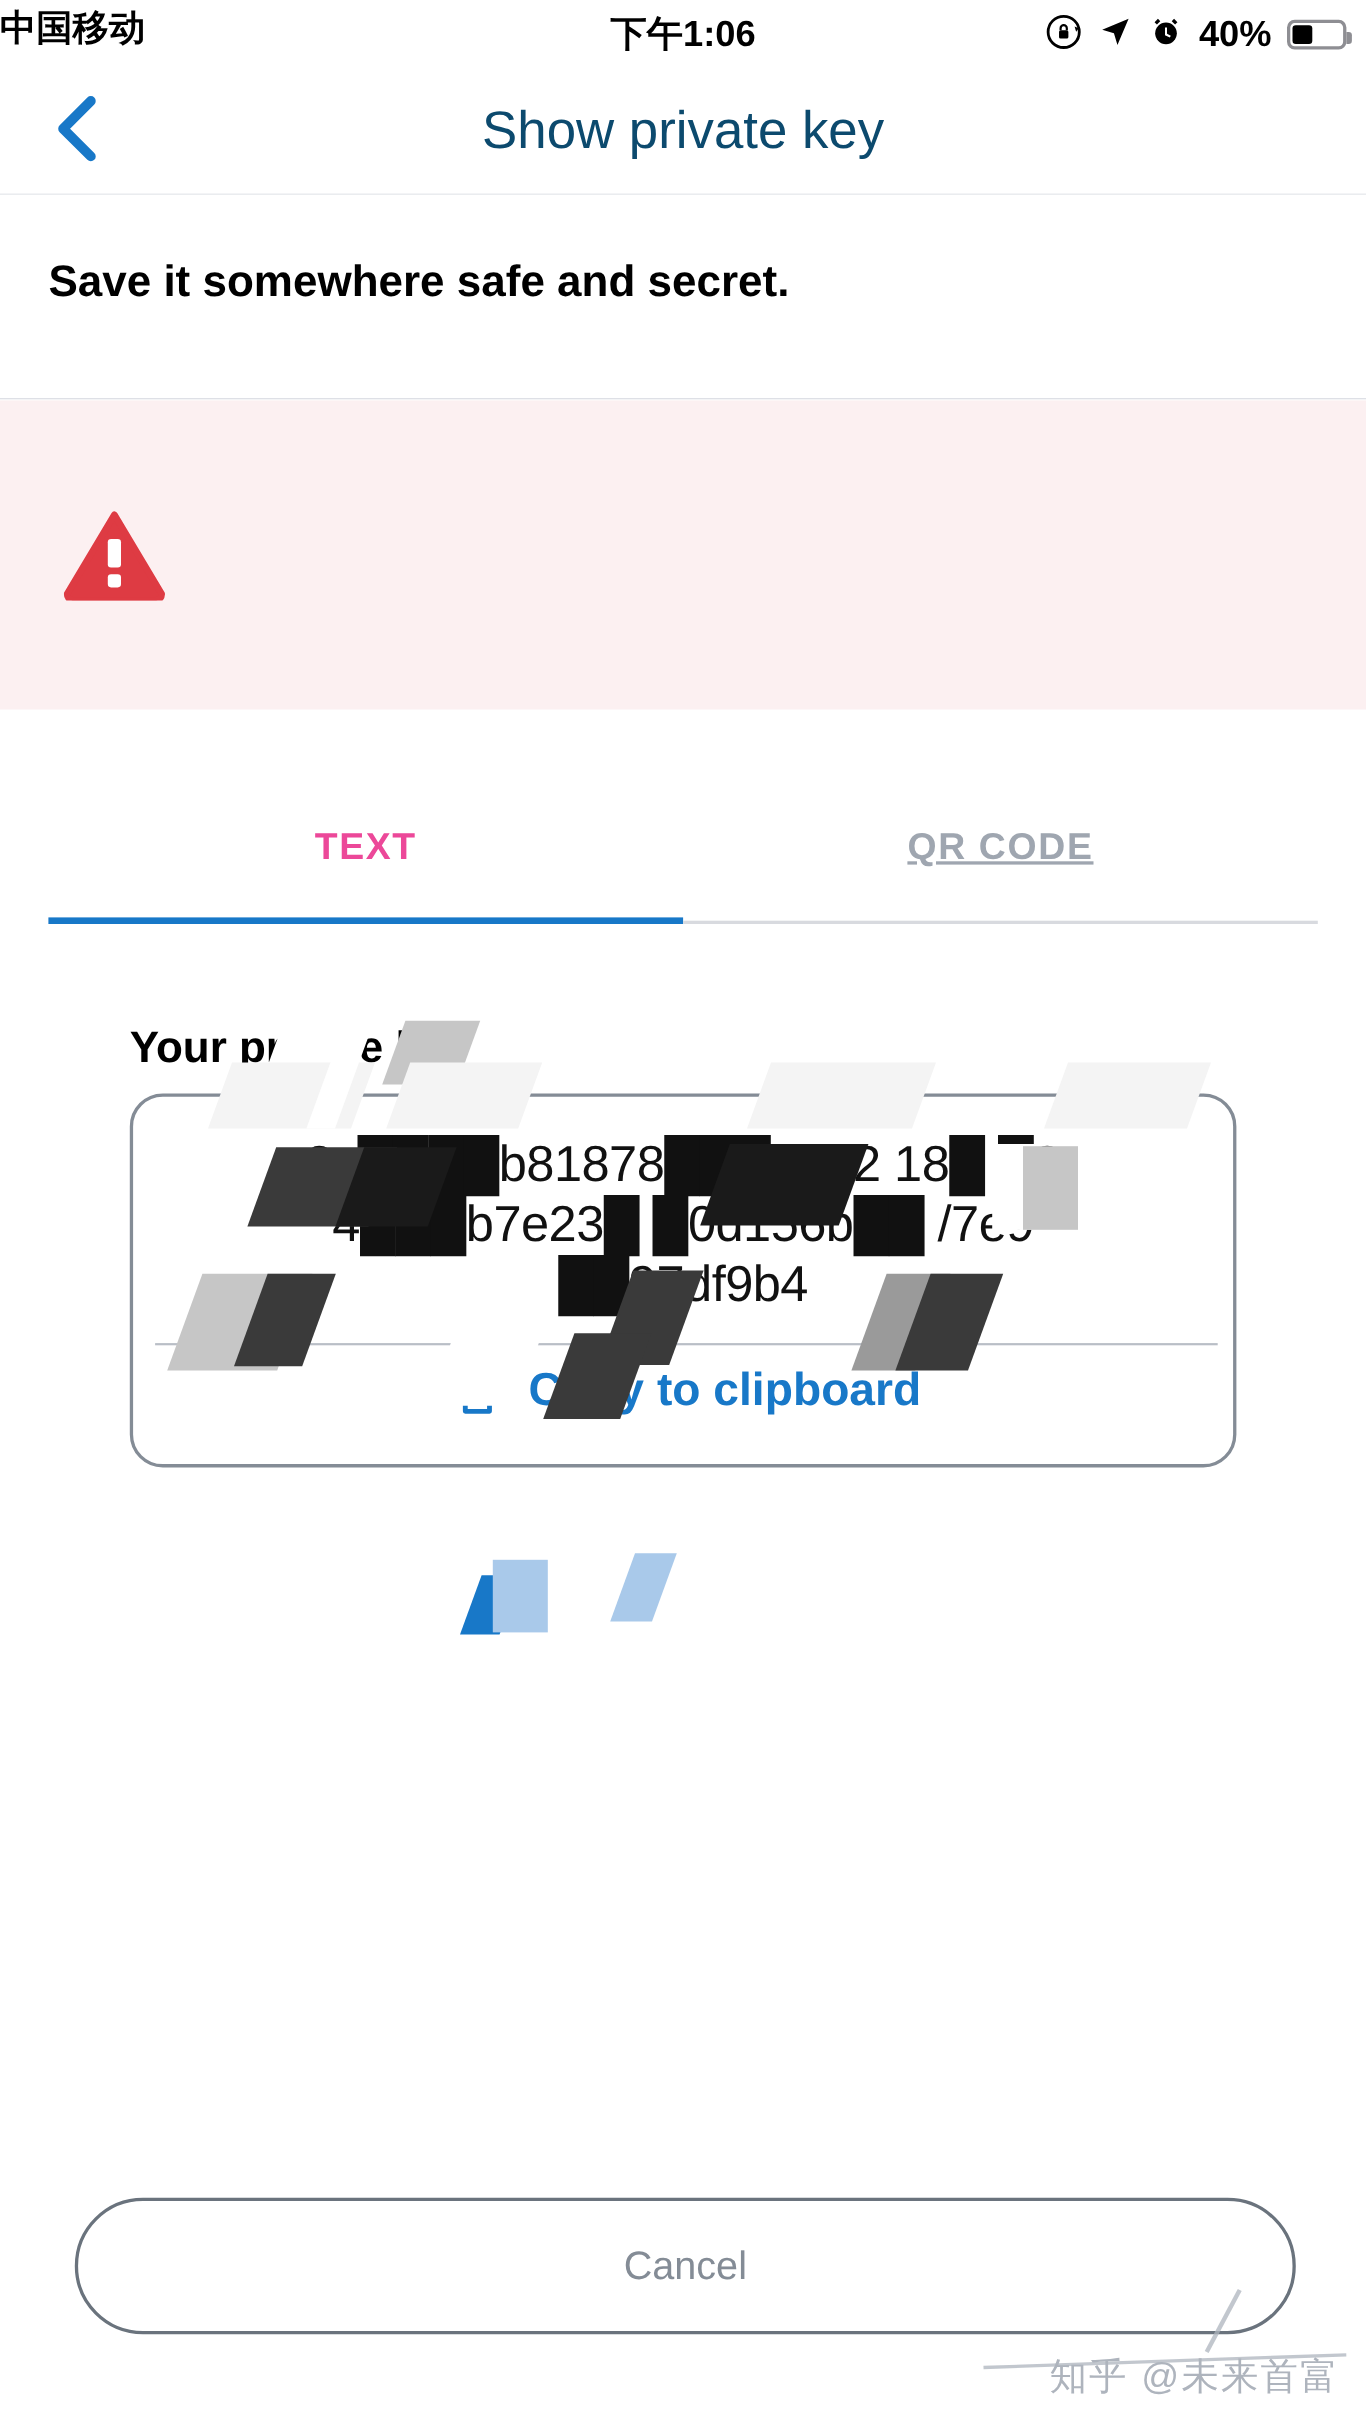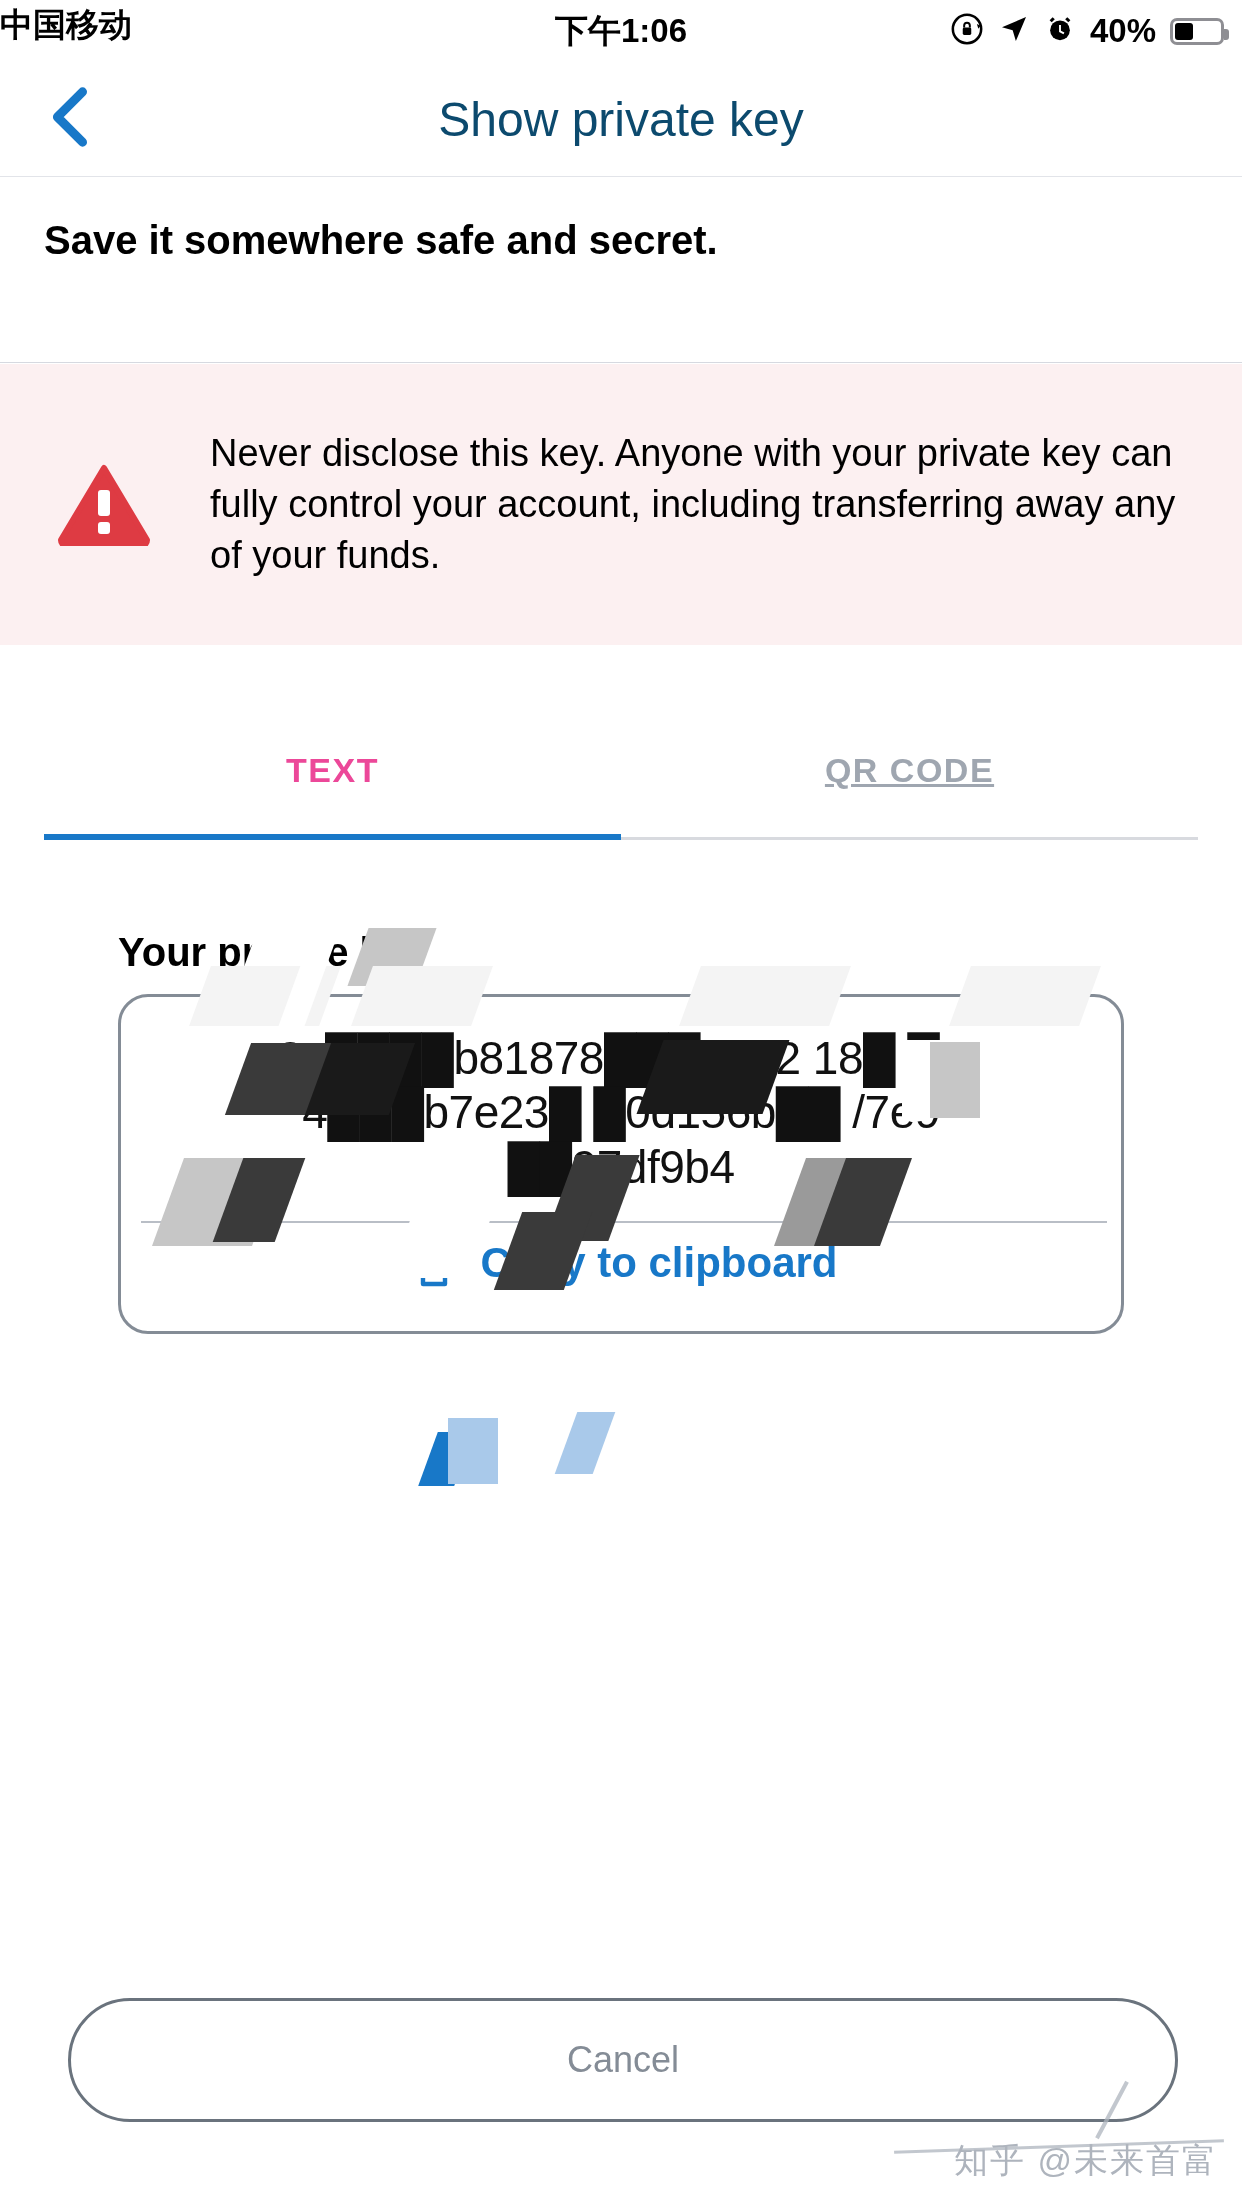--- a/index.html
+++ b/index.html
@@ -49,21 +49,21 @@
     cursor:pointer;
   }
   .nav-title{
     position:absolute; left:0; width:1242px; top:50%; transform:translateY(-50%);
     text-align:center; font-size:48px; font-weight:400; color:#0c4a6e;
   }
 
   
   .subtitle{
     position:absolute; top:178px; left:0; width:1242px; height:185px;
-    display:flex; align-items:flex-start; padding:40px 44px 0 44px;
+    display:flex; align-items:flex-start; padding:56px 44px 0 44px;
     font-size:40px; font-weight:700; color:#000;
     border-bottom:1px solid #d6d9e0;
   }
 
   
   .warn{
     position:absolute; top:364px; left:0; width:1242px; height:281px;
     background:#fcf0f1;
     display:flex; align-items:center;
   }
@@ -211,21 +211,20 @@
   <div class="subtitle">Save it somewhere safe and secret.</div>
 
   <div class="warn">
     <div class="warn-icon">
       <svg width="92" height="82" viewBox="0 0 92 82">
         <path d="M46 4 L89 76 a6 6 0 0 1 -5 6 H8 a6 6 0 0 1 -5 -6 Z" fill="#de3b43" stroke="#de3b43" stroke-width="6" stroke-linejoin="round"></path>
         <rect x="40" y="26" width="12" height="26" rx="3" fill="#fff"></rect>
         <rect x="40" y="58" width="12" height="12" rx="3" fill="#fff"></rect>
       </svg>
     </div>
-    <div class="warn-text">Never disclose this key. Anyone with your private key can fully control your account, including transferring away any of your funds.</div>
   </div>
 
   <div class="tabs">
     <div class="tab active">
       <span>TEXT</span>
       <span class="tab-underline"></span>
     </div>
     <div class="tab inactive">
       <span>QR CODE</span>
       <span class="tab-underline"></span>

